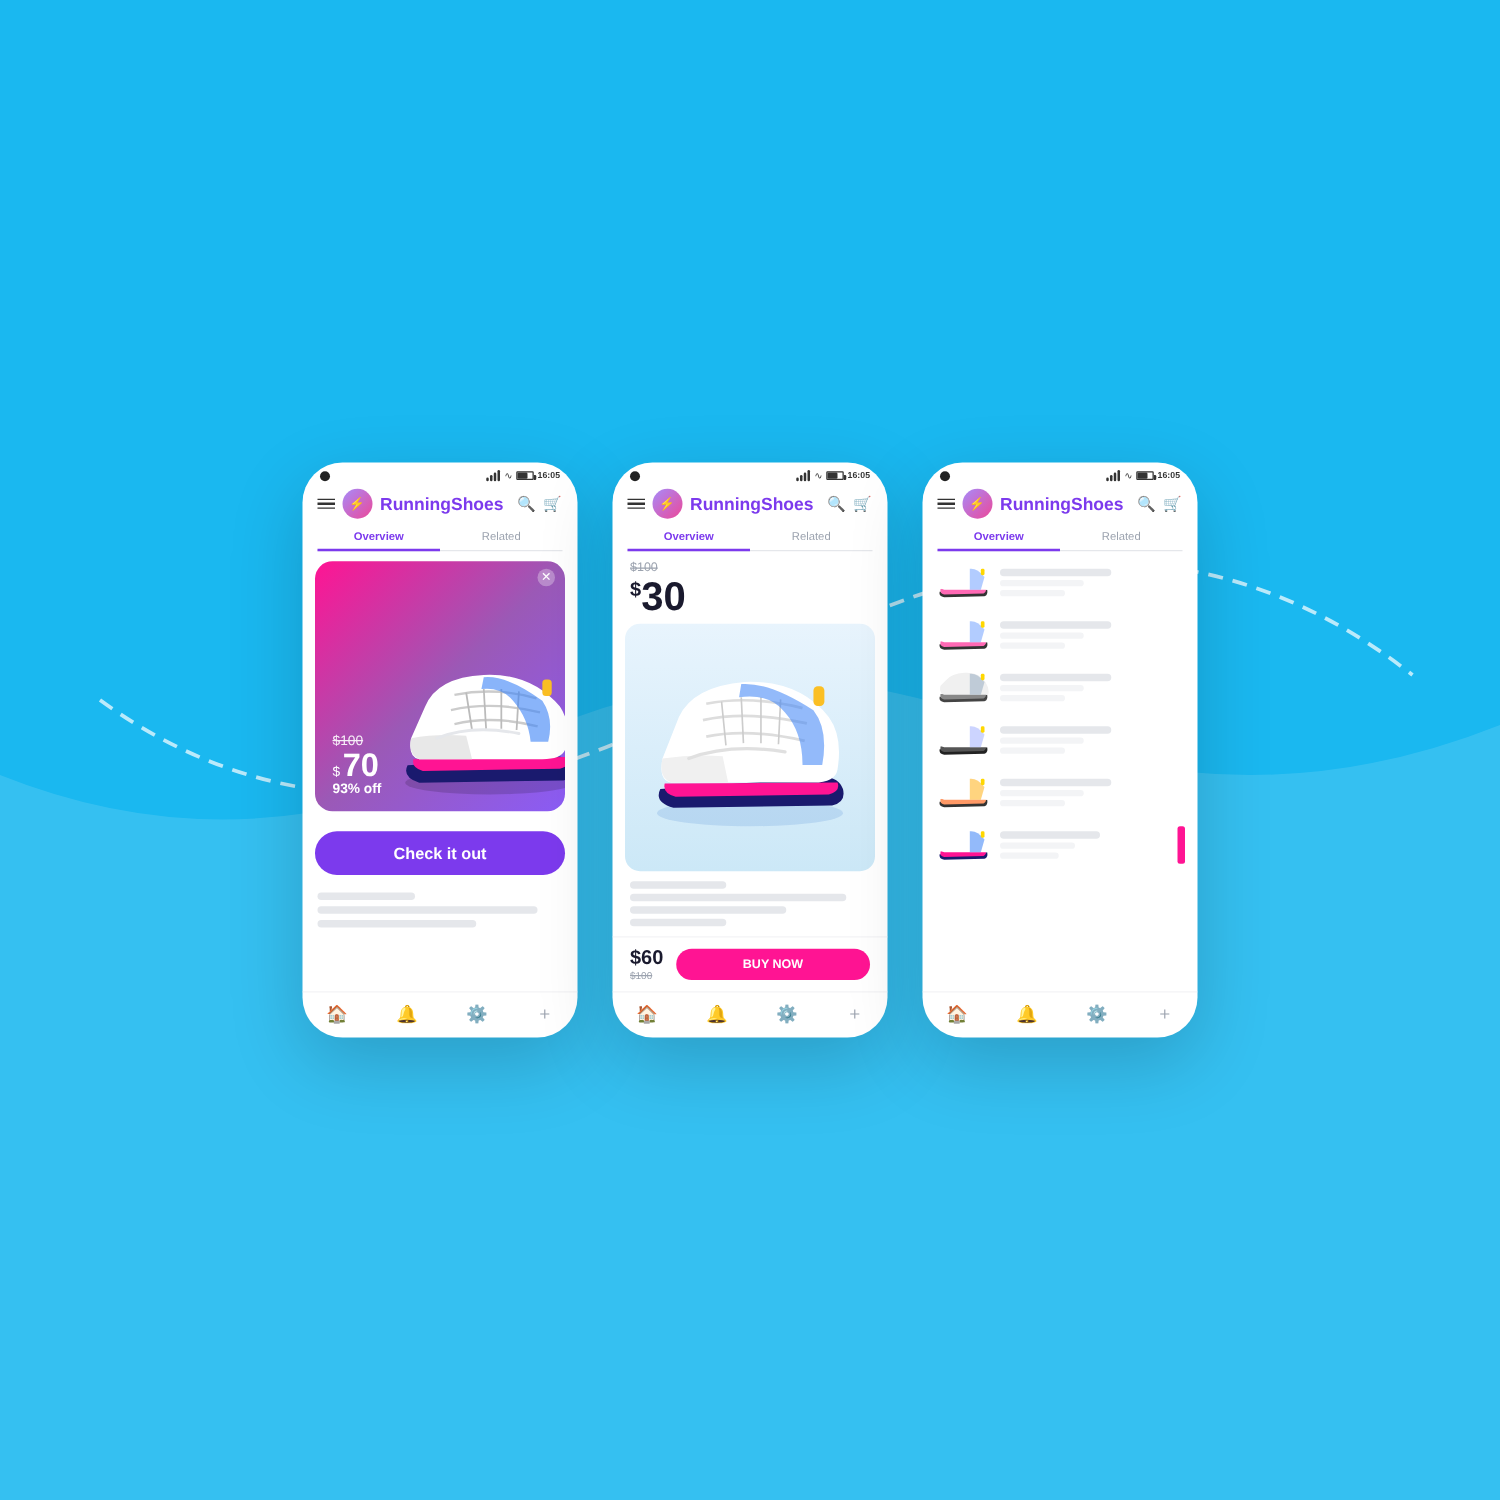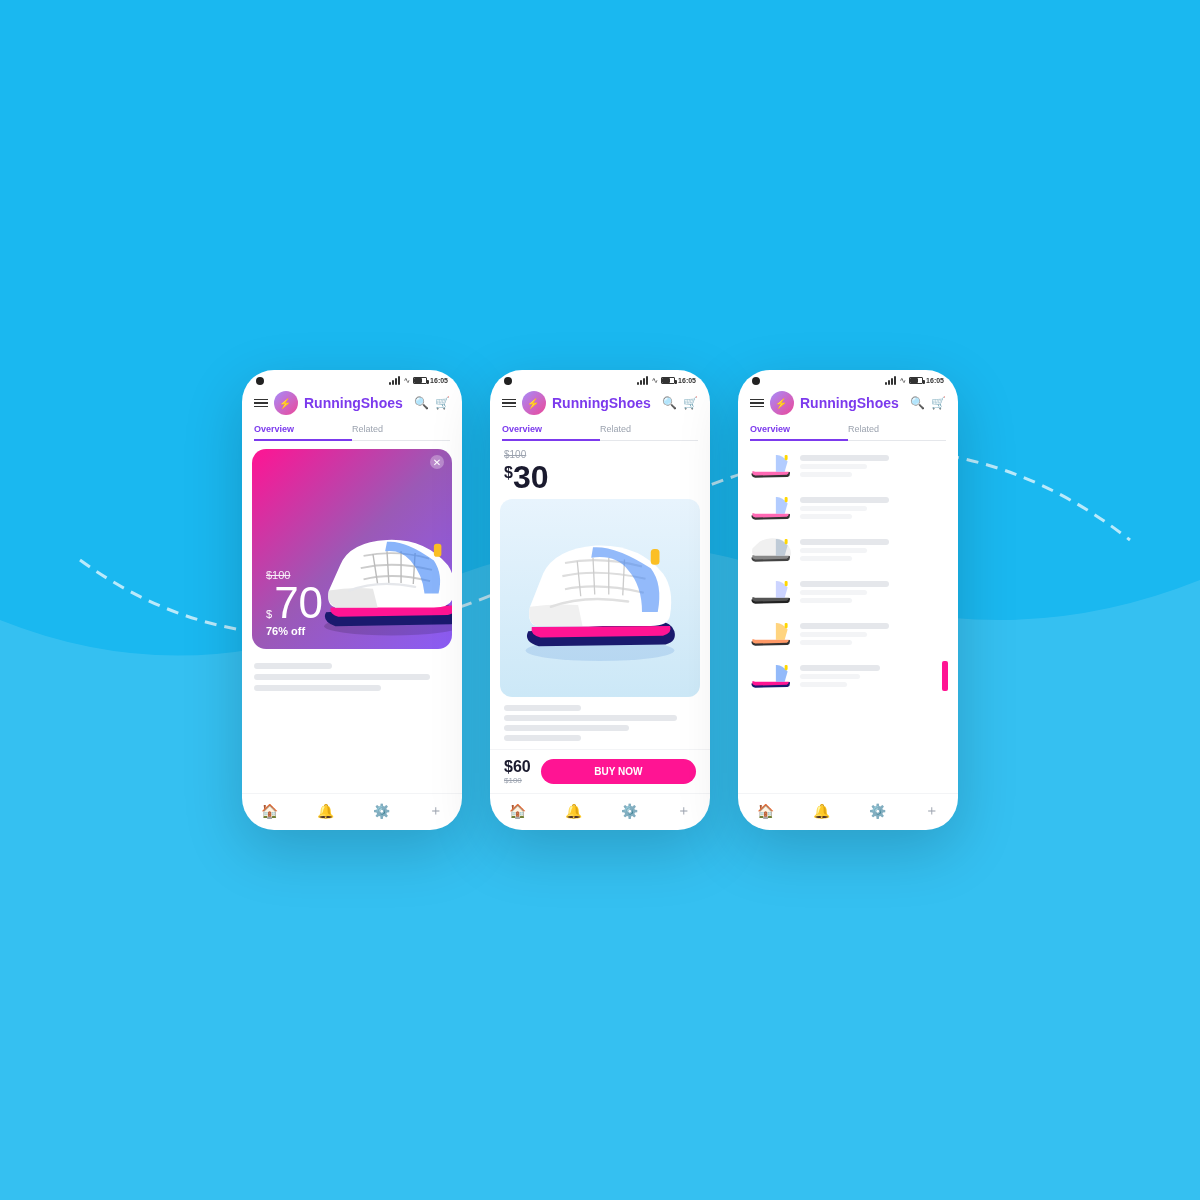--- a/index.html
+++ b/index.html
@@ -104,20 +104,21 @@
     .nav-icon { font-size: 12px; cursor: pointer; color: #333; }
 
     
     .tabs {
       display: flex;
       border-bottom: 1px solid #e5e7eb;
       margin: 0 12px;
     }
     .tab {
       flex: 1;
+      text-align: center;
       font-size: 9px;
       padding: 5px 0;
       color: #9ca3af;
       cursor: pointer;
       border-bottom: 2px solid transparent;
       margin-bottom: -1px;
     }
     .tab.active {
       color: #7c3aed;
       border-bottom: 2px solid #7c3aed;
@@ -153,21 +154,21 @@
       color: white;
       z-index: 2;
     }
     .promo-original-price {
       font-size: 11px;
       text-decoration: line-through;
       opacity: 0.9;
     }
     .promo-dollar { font-size: 11px; vertical-align: super; }
     .promo-price {
-      font-size: 44px; font-weight: 400; line-height: 1;
+      font-size: 26px; font-weight: 700; line-height: 1;
     }
     .promo-discount { font-size: 11px; font-weight: 600; }
     .promo-shoe {
       position: absolute;
       right: -10px;
       bottom: 0;
       width: 160px;
       height: 160px;
       display: flex;
       align-items: flex-end;
@@ -354,21 +355,21 @@
     <div class="phone1-content">
 
       <div class="promo-card">
         <div class="promo-close">✕</div>
         <div class="promo-text">
           <div class="promo-original-price">$100</div>
           <div style="display:flex;align-items:baseline;gap:2px">
             <span class="promo-dollar">$</span>
             <span class="promo-price">70</span>
           </div>
-          <div class="promo-discount">76% off</div>
+          <div class="promo-discount">93% off</div>
         </div>
 
         <div class="promo-shoe">
           <svg viewBox="0 0 160 130" class="shoe-svg" xmlns="http://www.w3.org/2000/svg">
 
             <ellipse cx="85" cy="110" rx="72" ry="10" fill="rgba(0,0,0,0.15)"></ellipse>
 
             <path d="M 15 95 Q 10 105 25 110 L 148 108 Q 158 106 155 96 Q 150 85 135 88 Z" fill="#1a1a6e"></path>
 
             <path d="M 20 90 Q 18 97 28 100 L 145 98 Q 155 96 150 88 Z" fill="#ff1493"></path>
@@ -388,20 +389,21 @@
 
             <path d="M 80 20 Q 100 18 130 40 Q 140 55 135 75 L 120 75 Q 118 55 105 40 Q 95 28 78 30 Z" fill="#3b82f6" opacity="0.6"></path>
 
             <rect x="130" y="22" width="8" height="14" rx="3" fill="#fbbf24"></rect>
 
             <path d="M 40 72 Q 70 60 110 68" stroke="#e5e7eb" stroke-width="2.5" fill="none" stroke-linecap="round"></path>
           </svg>
         </div>
       </div>
 
+      <button class="check-out-btn">Check it out</button>
 
       <div class="content-skeleton">
         <div class="skel short"></div>
         <div class="skel long"></div>
         <div class="skel medium"></div>
       </div>
     </div>
 
     <div class="bottom-nav">
       <span class="bottom-nav-icon active">🏠</span>

